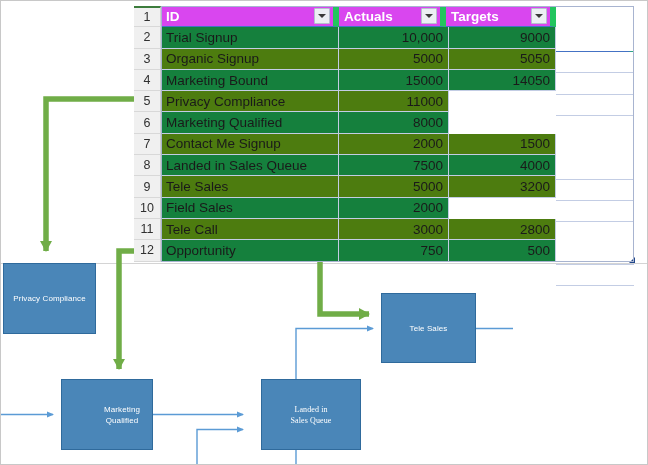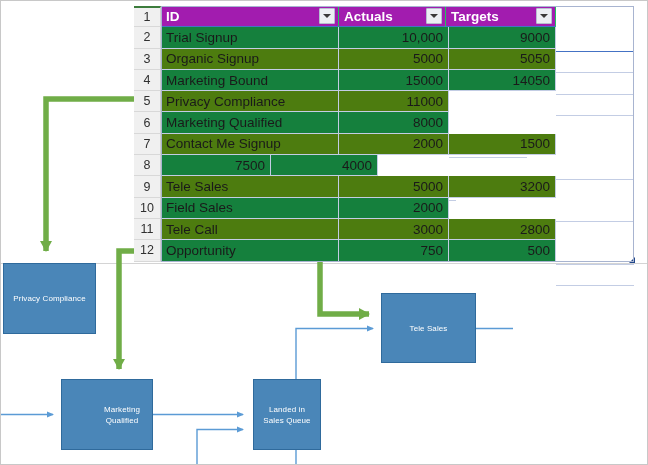--- a/index.html
+++ b/index.html
@@ -102,24 +102,24 @@
   .c-tar   { width: 110px; flex: 0 0 110px; justify-content: flex-end; }
   .c-act   { width: 107px; flex: 0 0 107px; justify-content: flex-end; }
   .c-gap   { width: 78px;  flex: 0 0 78px;  justify-content: flex-end; margin-top: 45px; }
 
   
   .xl-row.header .xl-rownum {
     background: #f0f0f0;
     border-top: 2px solid #3c7c3c;
   }
   .xl-row.header .xl-cell {
-    background: #a21caf;
+    background: #d946ef;
     color: #ffffff;
     font-weight: bold;
-    border-right: 1px solid #22c55e;
+    border-right: 6px solid #22c55e;
     border-bottom: 1px solid #4472c4;
     justify-content: flex-start;
     position: relative;
     padding-right: 22px;
   }
   .filter-btn {
     position: absolute;
     right: 3px;
     top: 50%;
     transform: translateY(-50%);
@@ -180,21 +180,21 @@
     <span>Privacy Compliance</span>
   </div>
 
   <div class="proc-box" style="left:60px; top:378px; width:92px; height:71px;padding-left:32px;">
     <span>
       <span>Marketing</span><br>
       <span>Qualified</span>
     </span>
   </div>
 
-  <div class="proc-box" style="left:252px; top:378px; width:68px; height:71px;">
+  <div class="proc-box" style="left:260px; top:378px; width:100px; height:71px;font-family:Liberation Serif, serif;">
     <span>
       <span>Landed in</span><br>
       <span>Sales Queue</span>
     </span>
   </div>
 
   <div class="proc-box" style="left:380px; top:292px; width:95px; height:70px;">
     <span>Tele Sales</span>
   </div>
 
@@ -305,20 +305,21 @@
         </div>
         <div class="xl-row plain">
           <div class="xl-rownum">7</div>
           <div class="xl-cell c-id">Contact Me Signup</div>
           <div class="xl-cell c-tar">2000</div>
           <div class="xl-cell c-act">1500</div>
           <div class="xl-cell c-gap">0.25</div>
         </div>
         <div class="xl-row band">
           <div class="xl-rownum">8</div>
+          <div class="xl-cell c-id">Landed in Sales Queue</div>
           <div class="xl-cell c-tar">7500</div>
           <div class="xl-cell c-act">4000</div>
           <div class="xl-cell c-gap">0.47</div>
         </div>
         <div class="xl-row plain">
           <div class="xl-rownum">9</div>
           <div class="xl-cell c-id">Tele Sales</div>
           <div class="xl-cell c-tar">5000</div>
           <div class="xl-cell c-act">3200</div>
           <div class="xl-cell c-gap">0.36</div>

